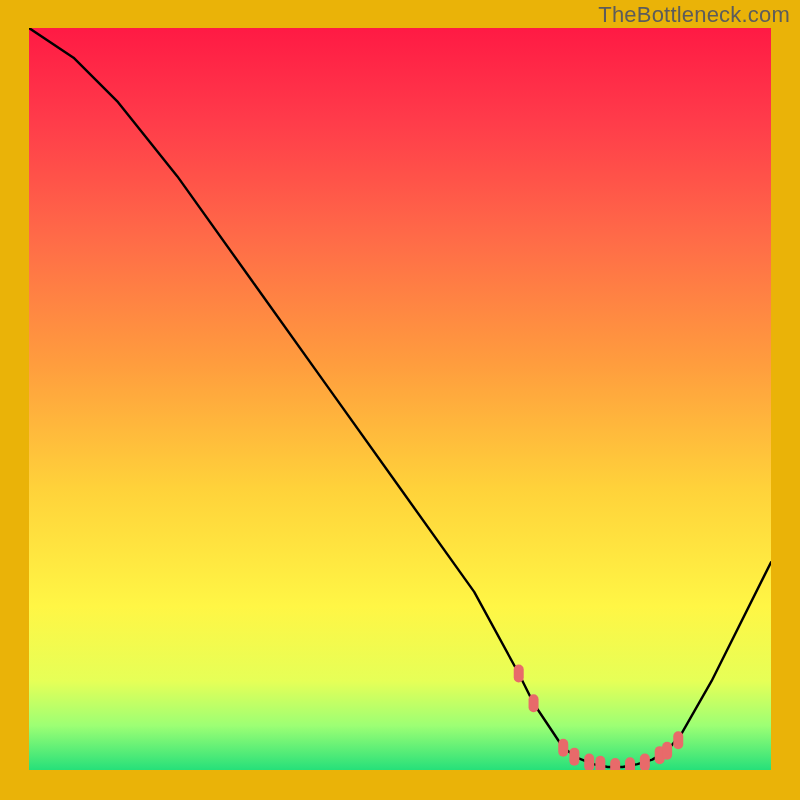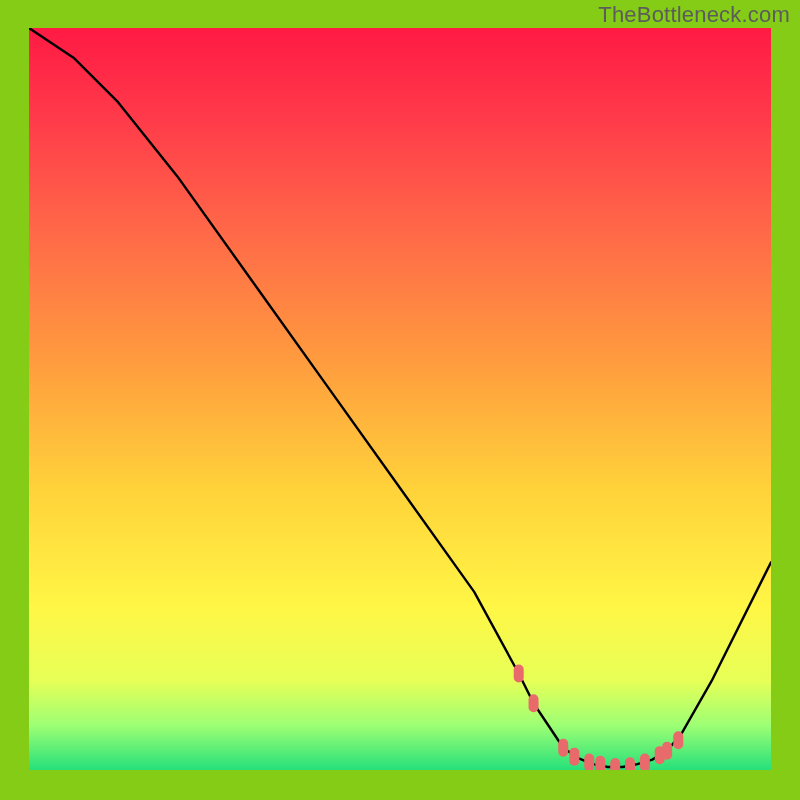--- a/index.html
+++ b/index.html
@@ -8,21 +8,21 @@
     width: 800px;
     height: 800px;
     background: #000000;
     overflow: hidden;
     font-family: Arial, Helvetica, sans-serif;
   }
   .outer {
     position: relative;
     width: 800px;
     height: 800px;
-    background: #84cc16;
+    background: #eab308;
   }
   .watermark {
     position: absolute;
     top: 2px;
     right: 10px;
     color: #5c5c5c;
     font-size: 22px;
     font-weight: 500;
     letter-spacing: 0.2px;
     z-index: 5;

